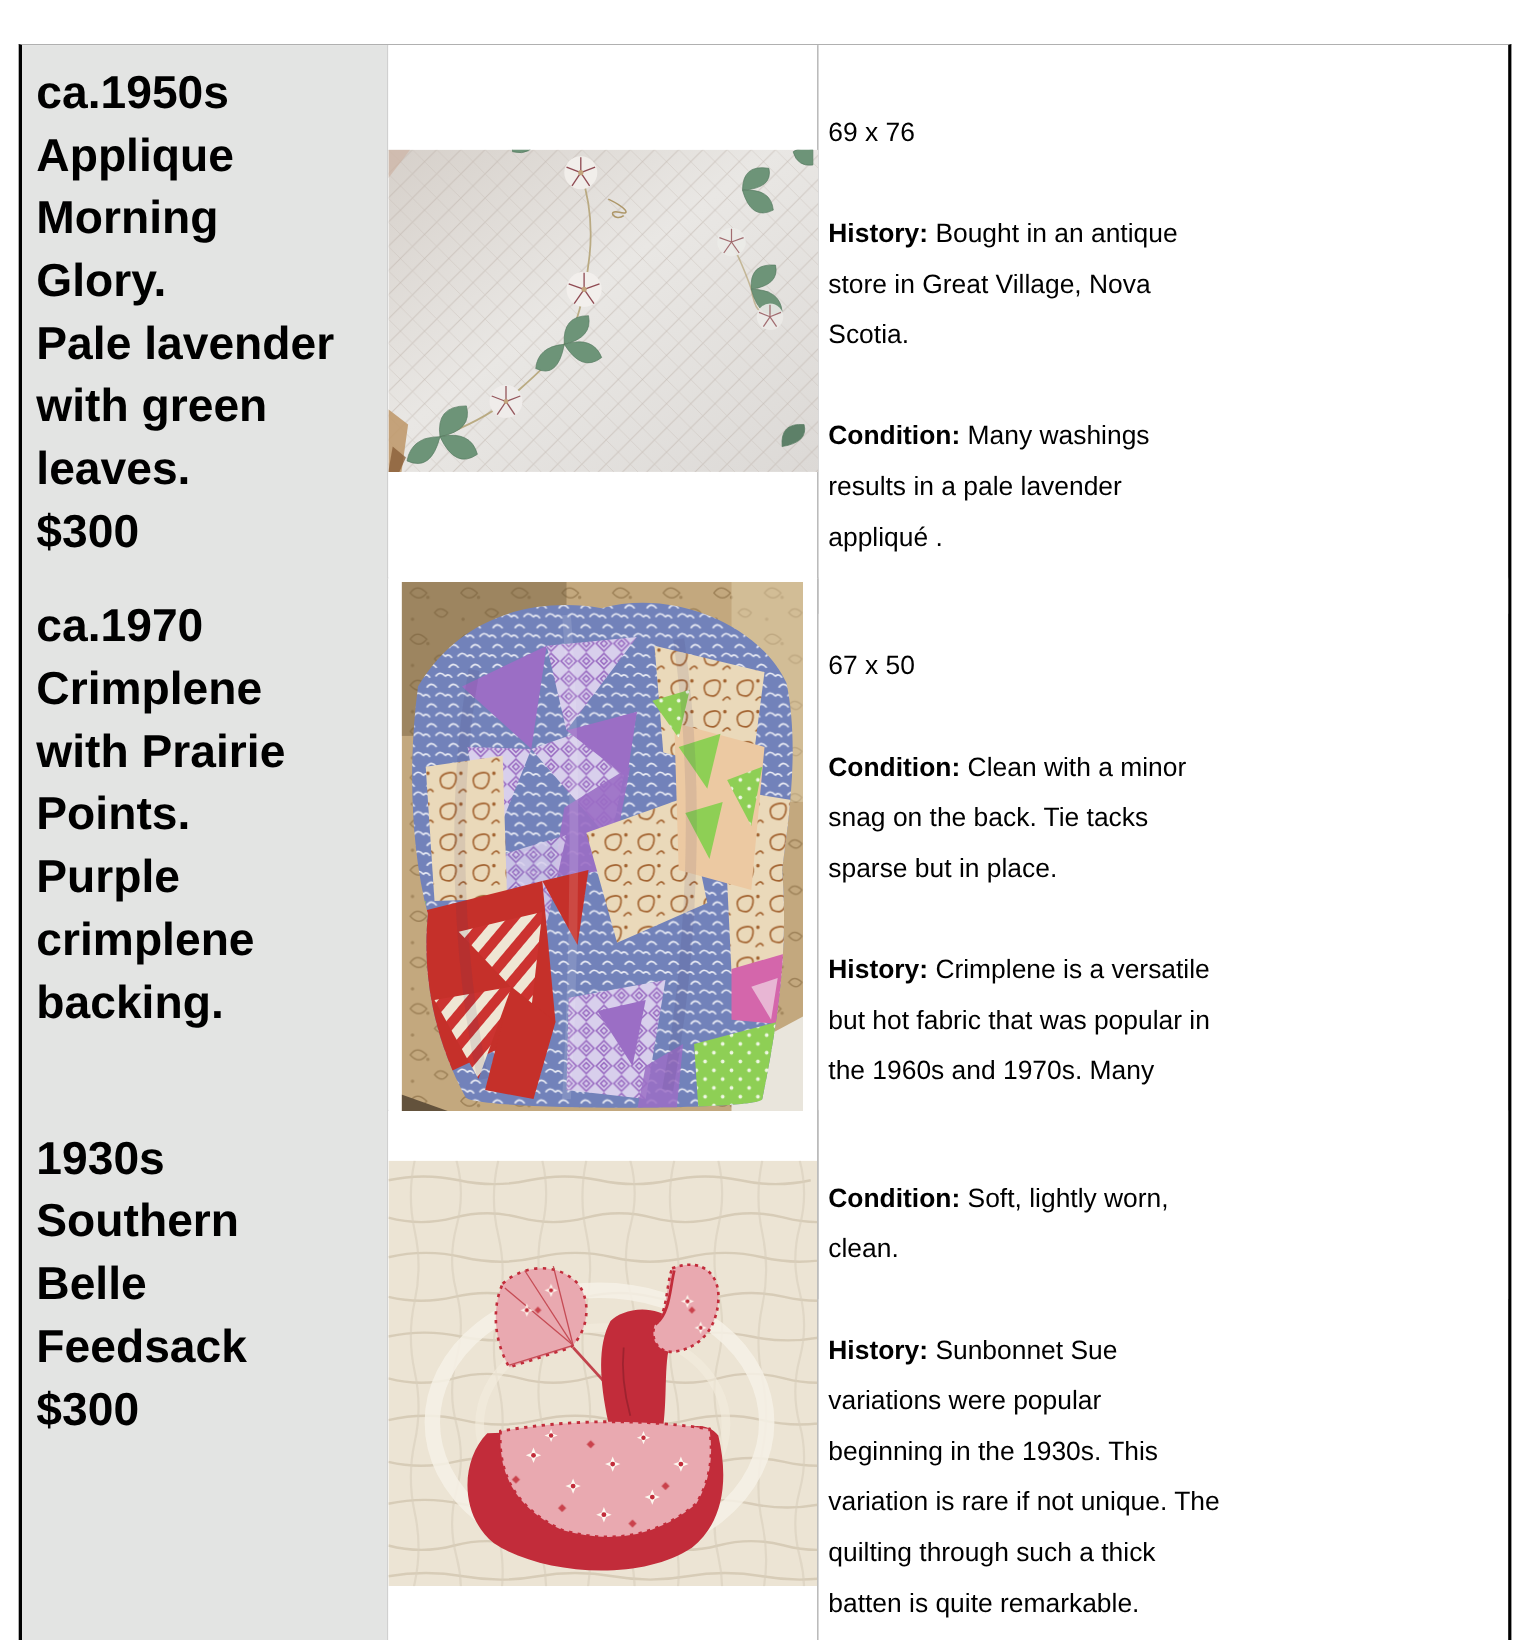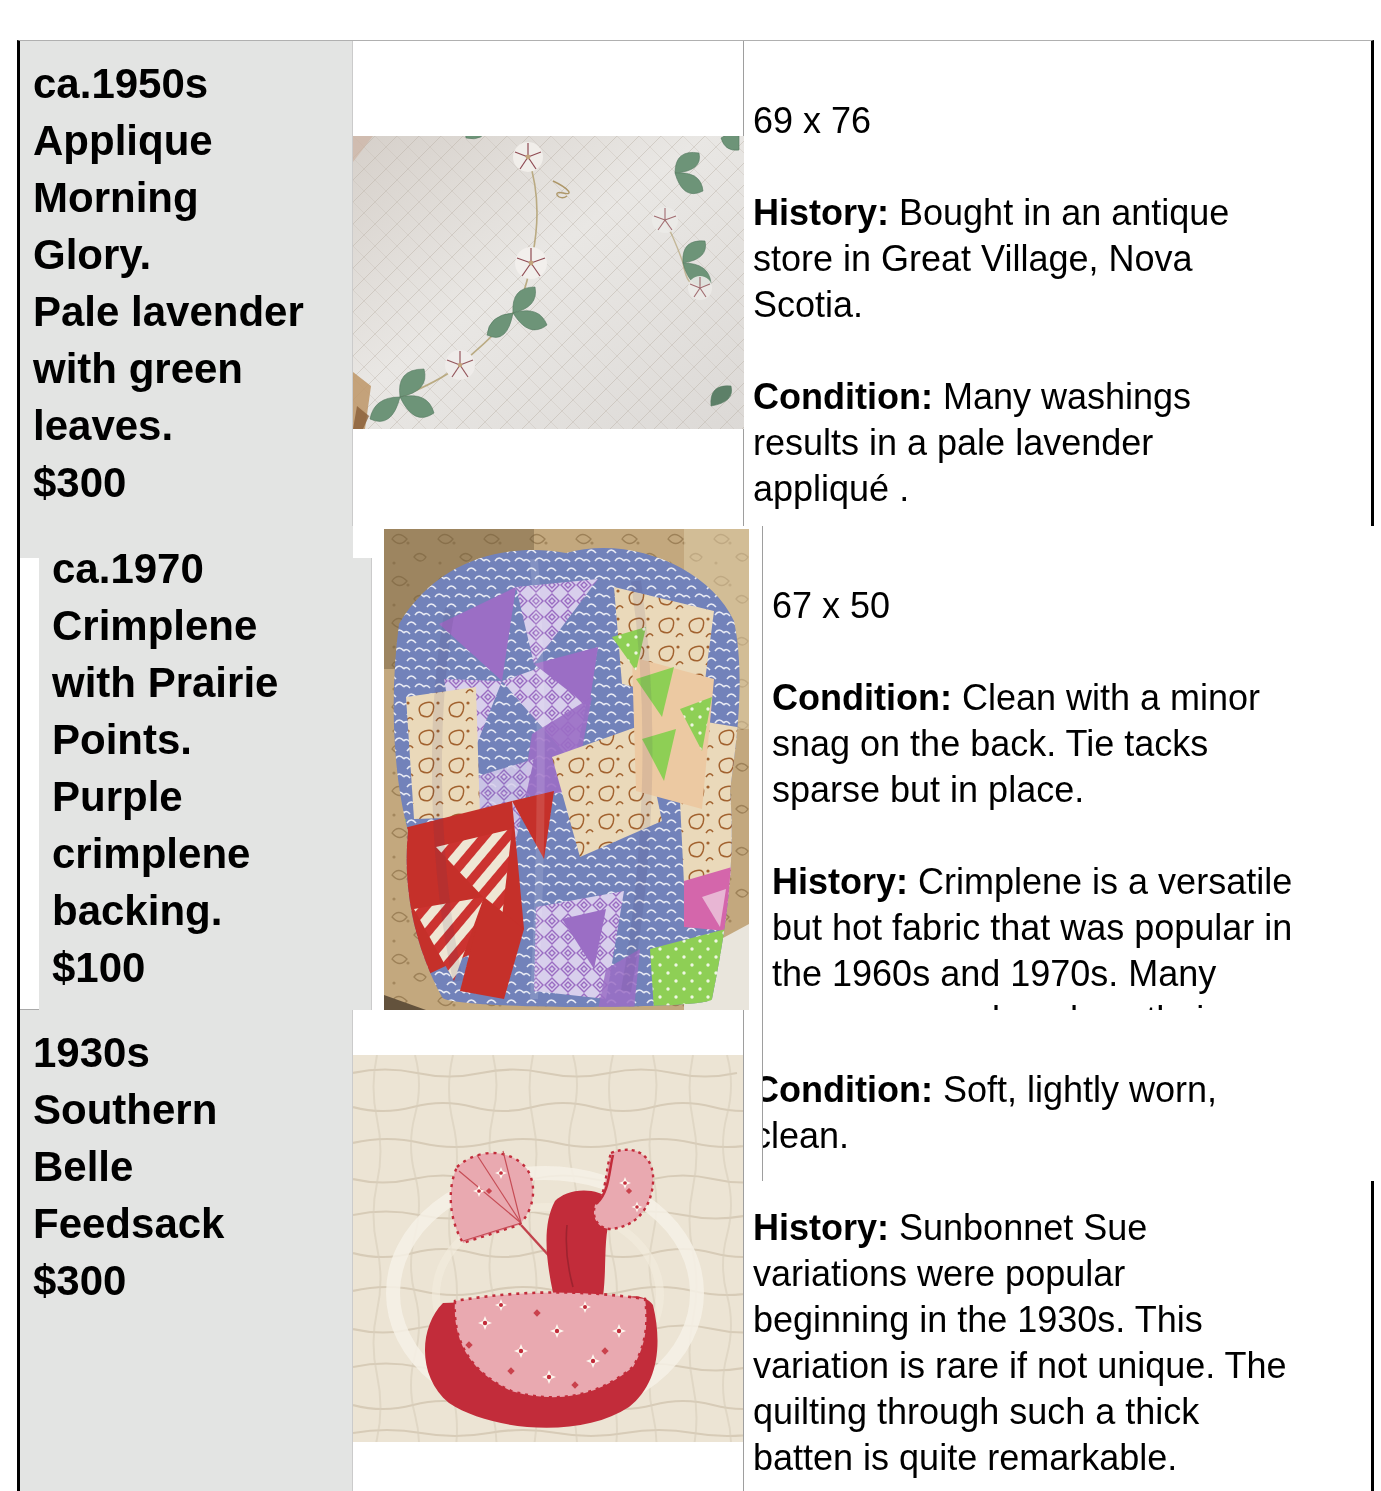--- a/index.html
+++ b/index.html
@@ -8,35 +8,35 @@
     font-family:"Liberation Sans","DejaVu Sans",sans-serif; color:#000;
   }
   .table-frame {
     position:absolute; left:17px; top:40px; width:1357px; height:1468px;
     box-sizing:border-box;
     border-left:3px solid #000; border-right:3px solid #000;
     border-top:1px solid #b0b0b0;
   }
   .row { display:grid; grid-template-columns:333px 391px 627px; box-sizing:border-box; border-bottom:1px solid #a9a9a9; }
   .r1 { height:485px; }
-  .r2 { height:484px;padding-left:19px; }
+  .r2 { height:484px; }
   .r3 { height:485px; }
   .r4 { height:13px; border-bottom:none; }
   .c1 {
     background:#e3e4e3; box-sizing:border-box; border-right:1px solid #cbcbcb;
     padding:14px 8px 0 13px;
   }
   .c2 { background:#ffffff; box-sizing:border-box; border-right:1px solid #9e9e9e; position:relative; }
   .c3 { background:#ffffff; box-sizing:border-box; padding:11px 12px 0 9px; }
   .c1g { background:#e3e4e3; }
   .desc {
     font-weight:bold; font-size:42px; line-height:57px;
     white-space:pre-line; letter-spacing:0;
   }
-  .details { font-size:36px; line-height:46px; white-space:pre-line; }
+  .details { font-size:24px; line-height:46px; white-space:pre-line; }
   .details .b { font-weight:bold; }
   .photo { position:absolute; overflow:hidden; }
   .photo svg { display:block; }
   .ph1 { left:0px;  top:95px; width:391px; height:293px; }
   .ph2 { left:12px; top:3px;  width:365px; height:481px; }
   .ph3 { left:0px;  top:45px; width:390px; height:387px; }
 </style>
 </head>
 <body>
 
@@ -168,21 +168,20 @@
 
   <div class="row r2">
     <div class="c1">
       <div class="desc">ca.1970
 Crimplene
 with Prairie
 Points.
 Purple
 crimplene
 backing.</div>
-      <div class="desc">$100</div>
     </div>
     <div class="c2">
       <div class="photo ph2">
         <svg width="365" height="481" viewBox="0 0 365 481" preserveAspectRatio="none">
           <defs>
             <pattern id="g2wp" width="46" height="42" patternUnits="userSpaceOnUse">
               <path d="M8,10 q6,-9 15,0 q-7,9 -15,0 z M30,28 q5,-7 12,0 q-5,8 -12,0 z" fill="none" stroke="#8d7147" stroke-width="1.3" opacity="0.7"></path>
               <circle cx="24" cy="14" r="1.6" fill="#8d7147" opacity="0.6"></circle>
               <circle cx="10" cy="34" r="1.6" fill="#8d7147" opacity="0.6"></circle>
             </pattern>

